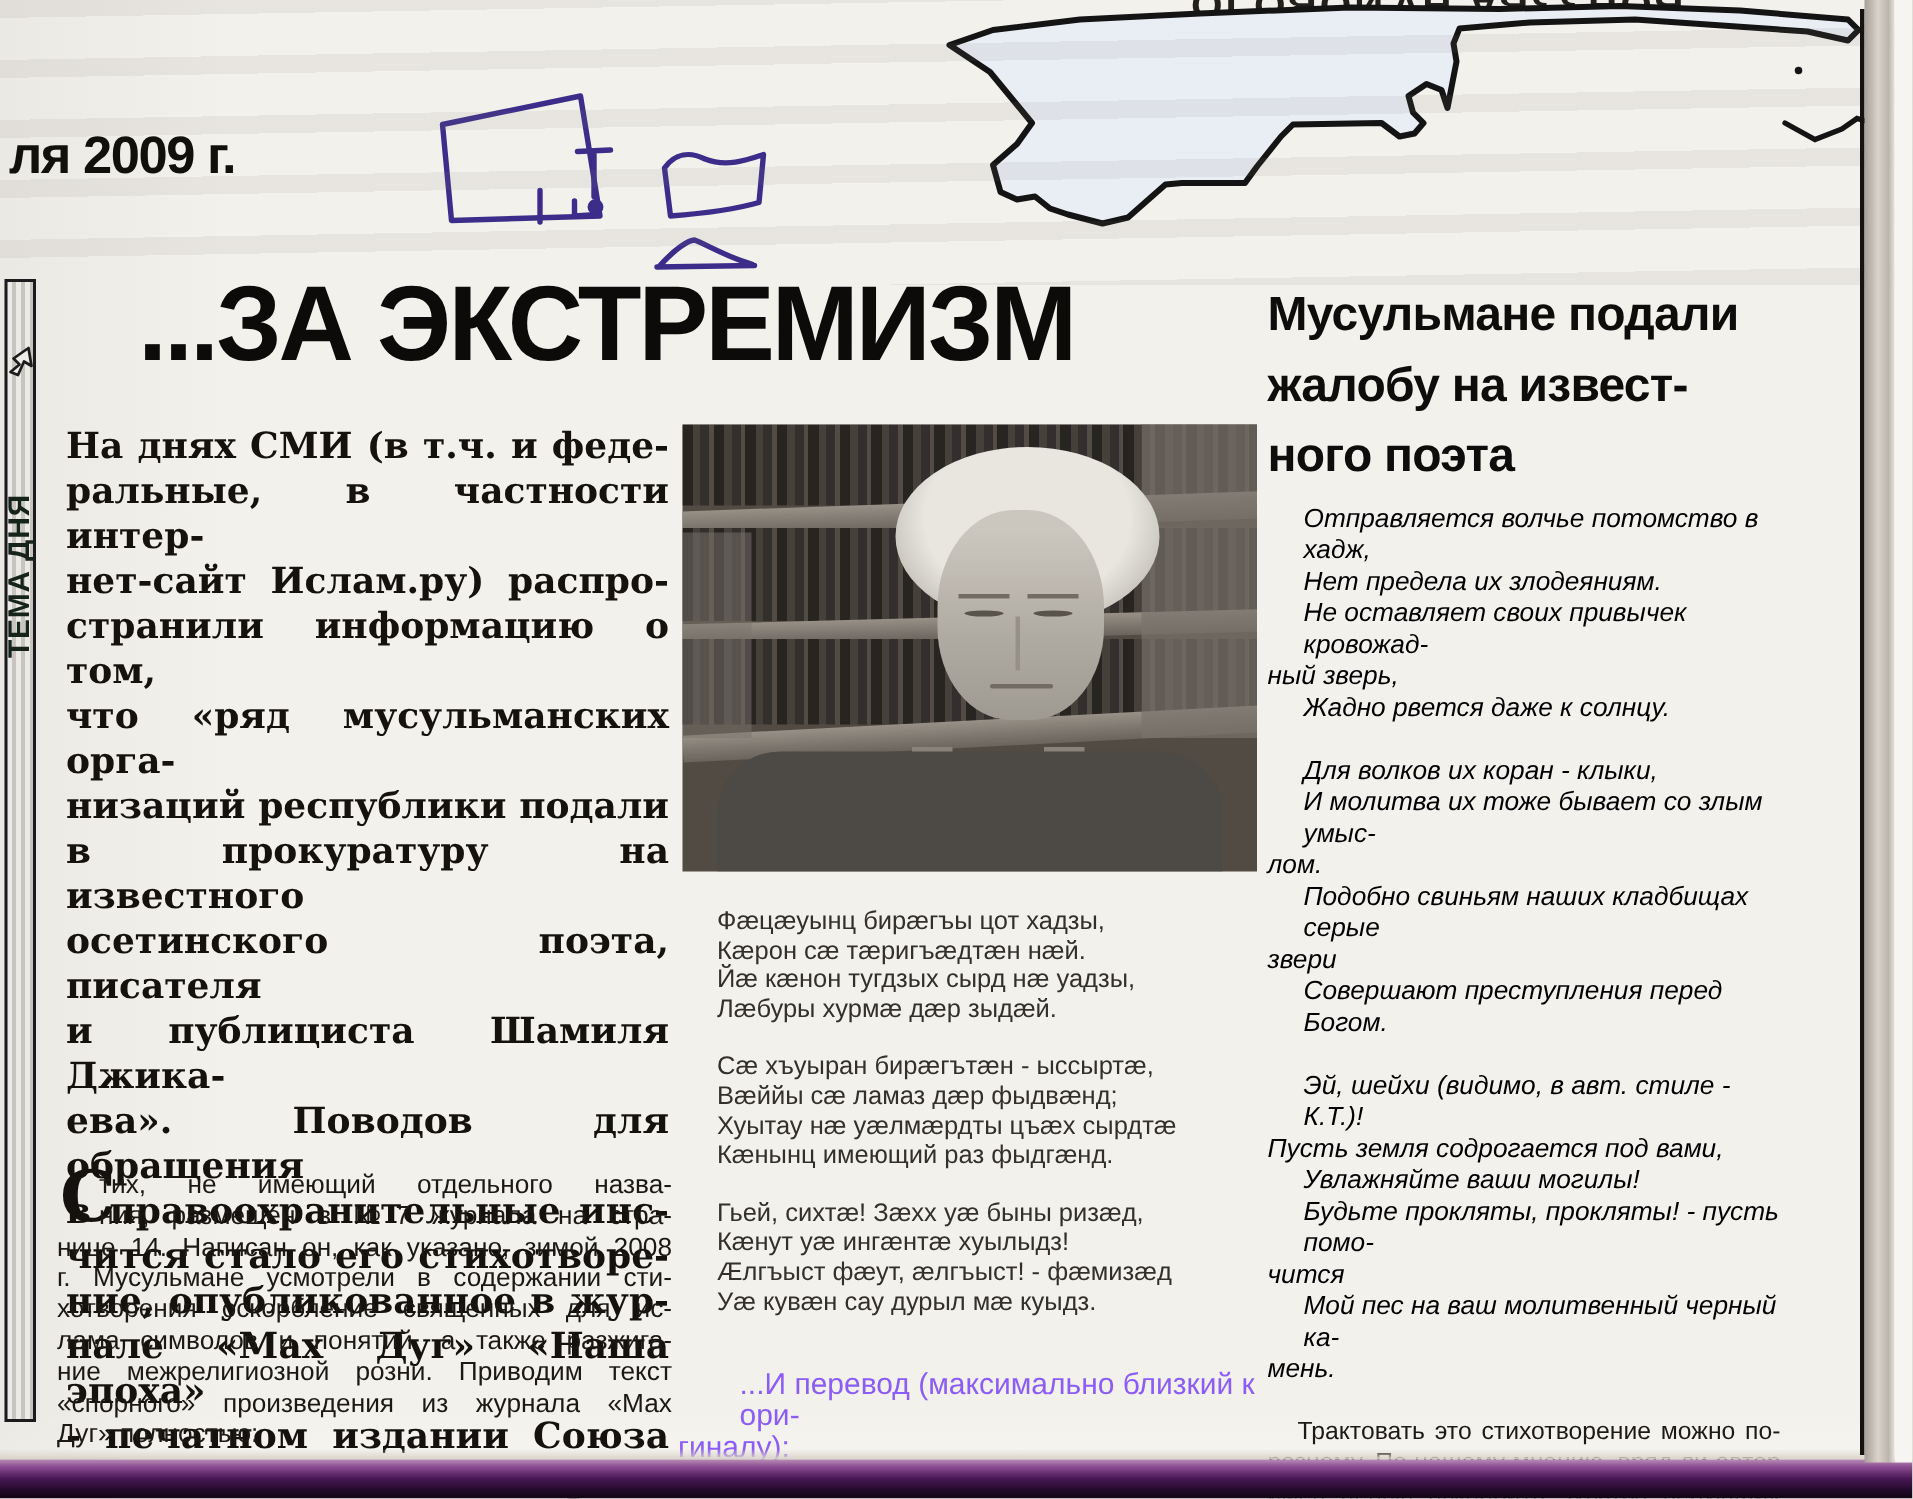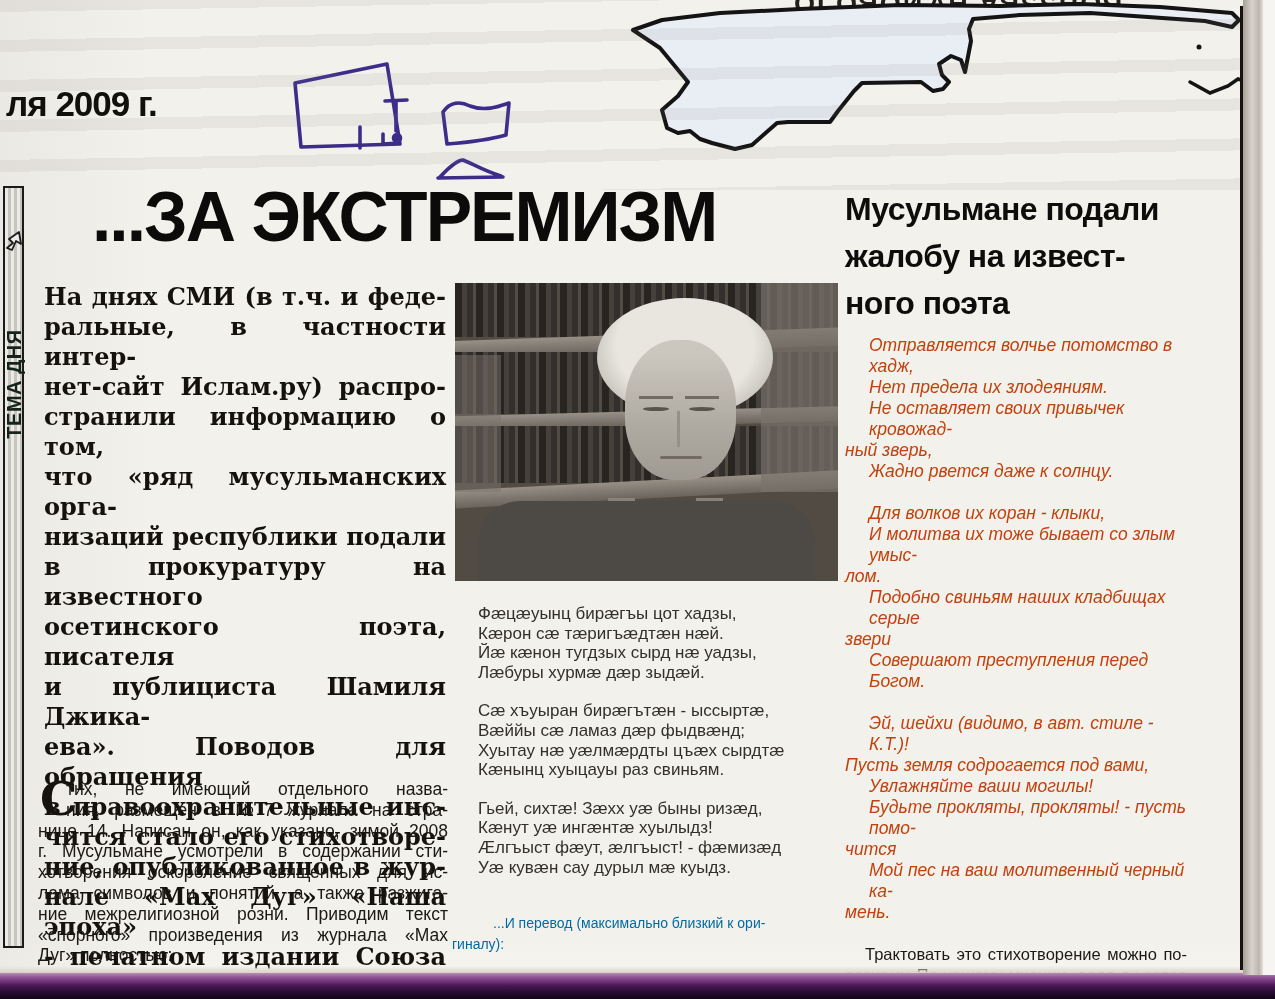--- a/index.html
+++ b/index.html
@@ -64,28 +64,28 @@
   .ph-eye{position:absolute;width:7%;height:4px;background:#5d5346;border-radius:50%;}
   .ph-nose{position:absolute;width:3px;height:12%;background:#9a9081;}
   .ph-mouth{position:absolute;width:11%;height:3px;background:#766b5c;border-radius:2px;}
   .ph-jacket{position:absolute;left:6%;top:73%;width:88%;height:27%;background:#514a40;
     border-radius:42px 42px 0 0;}
   .ph-collar{position:absolute;top:72%;width:7%;height:13%;background:#8b8274;}
   
   .mid{position:absolute;left:452px;top:604px;width:390px;font-size:17px;color:#33302b;}
   .mid .stanza{margin:0 0 19px 26px;}
   .mid .ln{line-height:19.6px;}
-  .mid .intro{font-style:normal;font-size:14px;color:#0369a1;}
+  .mid .intro{font-style:normal;font-size:20px;color:#8b5cf6;}
   .mid .intro1{margin:36px 0 0 41px;line-height:21px;}
   .mid .intro2{margin:0;line-height:21px;}
   
   .rcol{position:absolute;left:845px;top:186px;width:342px;}
   .r-head{font-size:32px;font-weight:900;letter-spacing:-0.5px;color:#0f0d0b;}
   .r-head .ln{line-height:47px;}
-  .rpoem{margin-top:8px;font-style:italic;font-size:17.5px;color:#c2410c;}
+  .rpoem{margin-top:8px;font-style:italic;font-size:17.5px;color:#000000;}
   .rpoem .stanza{margin-bottom:21px;}
   .rpoem .ln{line-height:21px;}
   .rpoem .in{padding-left:24px;}
   .closing{margin-top:0;font-size:16.5px;color:#1c1916;}
   .closing .ln{line-height:21.2px;text-align:justify;text-align-last:justify;}
   .closing .ln:first-child{text-indent:20px;}
   .closing .ln:last-child{text-align-last:left;}
   
   .mapsvg{position:absolute;left:628px;top:0px;}
   .doodles{position:absolute;left:280px;top:55px;}
@@ -191,21 +191,21 @@
     <div class="stanza">
         <div class="ln">Фæцæуынц бирæгъы цот хадзы,</div>
         <div class="ln">Кæрон сæ тæригъæдтæн нæй.</div>
         <div class="ln">Йæ кæнон тугдзых сырд нæ уадзы,</div>
         <div class="ln">Лæбуры хурмæ дæр зыдæй.</div>
       </div>
     <div class="stanza">
         <div class="ln">Сæ хъуыран бирæгътæн - ыссыртæ,</div>
         <div class="ln">Вæййы сæ ламаз дæр фыдвæнд;</div>
         <div class="ln">Хуытау нæ уæлмæрдты цъæх сырдтæ</div>
-        <div class="ln">Кæнынц хуыцауы раз свиньям.</div>
+        <div class="ln">Кæнынц имеющий раз фыдгæнд.</div>
       </div>
     <div class="stanza">
         <div class="ln">Гьей, сихтæ! Зæхх уæ быны ризæд,</div>
         <div class="ln">Кæнут уæ ингæнтæ хуылыдз!</div>
         <div class="ln">Æлгъыст фæут, æлгъыст! - фæмизæд</div>
         <div class="ln">Уæ кувæн сау дурыл мæ куыдз.</div>
       </div>
     <div class="intro intro1">...И перевод (максимально близкий к ори-</div>
     <div class="intro intro2">гиналу):</div>
   </div>

